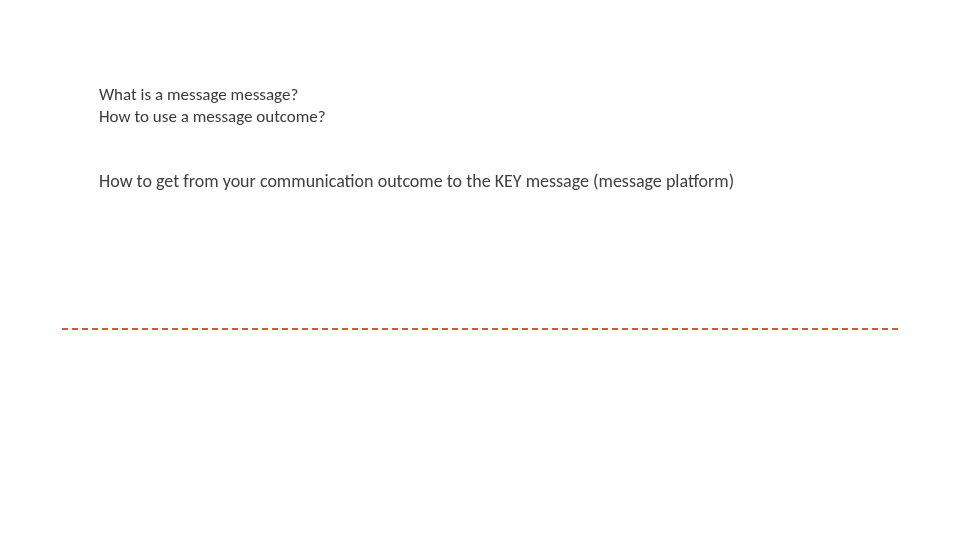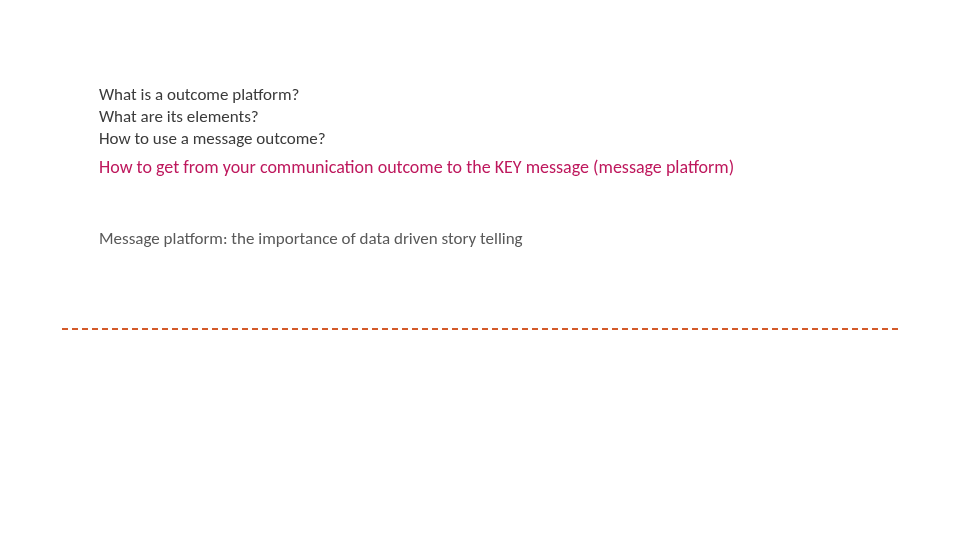--- a/index.html
+++ b/index.html
@@ -26,24 +26,24 @@
   .intro {
     top: 84px;
     font-size: 17px;
     line-height: 1.28;
     color: #3b3b3b;
   }
   .intro div {
     white-space: nowrap;
   }
   .highlight {
-    top: 156px;
+    top: 170px;
     font-size: 18px;
     line-height: 1.3;
-    color: #be185d; 
+    color: #404040; 
     font-weight: 400;
   }
   .sub {
     top: 228px;
     font-size: 17px;
     line-height: 1.3;
     color: #595959;
   }
   .divider {
     position: absolute;
@@ -54,24 +54,22 @@
     border-top: 2px dashed #d45a2a;
     height: 0;
   }
 </style>
 </head>
 <body>
 
 <div class="slide">
 
   <div class="block intro">
-    <div>What is a outcome platform?</div>
-    <div>What are its elements?</div>
+    <div>What is a message message?</div>
     <div>How to use a message outcome?</div>
   </div>
 
   <div class="block highlight">How to get from your communication outcome to the KEY message (message platform)</div>
 
-  <div class="block sub">Message platform: the importance of data driven story telling</div>
 
   <hr class="divider">
 
 </div>
 
 </body></html>

